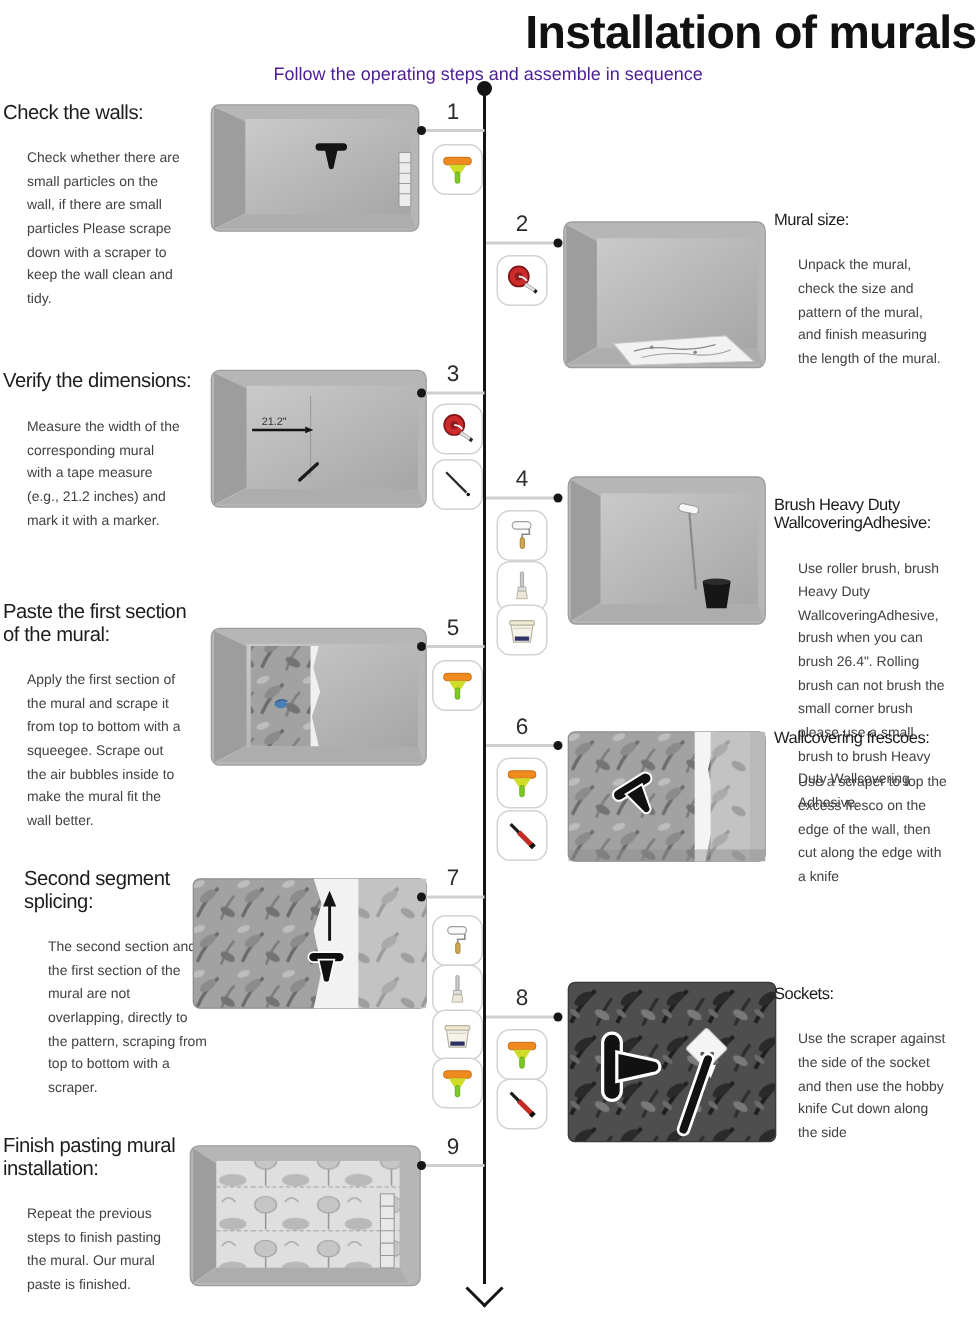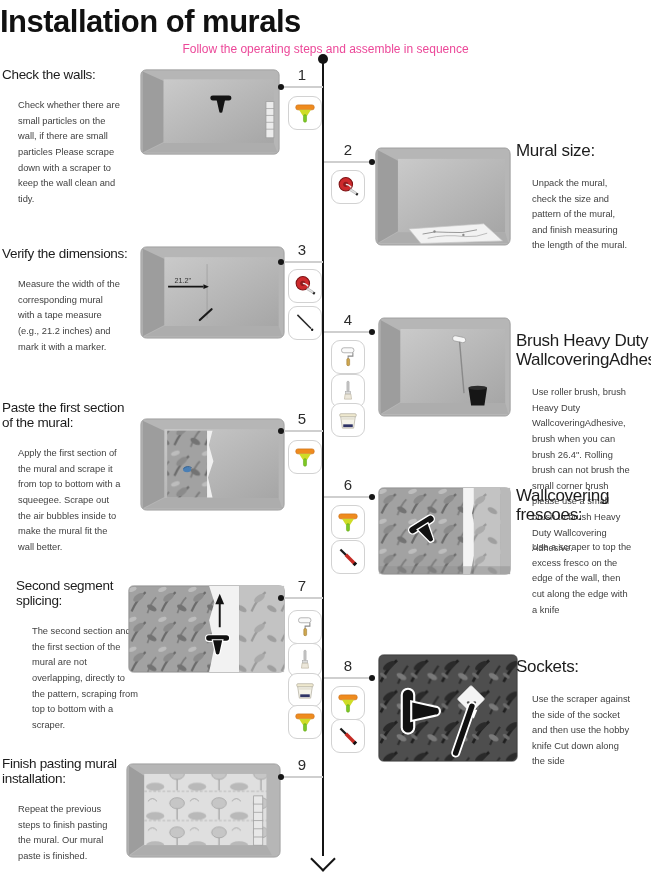--- a/index.html
+++ b/index.html
@@ -1,39 +1,39 @@
 <!DOCTYPE html>
 <html><head>
 <meta charset="utf-8">
 <style>
   html,body{margin:0;padding:0;background:#fff;}
   .page{position:relative;width:651px;height:879px;background:#ffffff;
         font-family:"Liberation Sans",sans-serif;overflow:hidden;}
   
-  .title{position:absolute;left:0;top:4px;width:651px;text-align:left;
+  .title{position:absolute;left:0;top:4px;width:651px;text-align:right;
          font-size:31px;font-weight:700;color:#111;letter-spacing:-0.5px;margin:0;}
   .subtitle{position:absolute;left:0;top:42px;width:651px;text-align:center;
-            font-size:12px;color:#ec4899;margin:0;}
+            font-size:12px;color:#4c1d95;margin:0;}
   
   .timeline{position:absolute;left:322px;top:58px;width:2px;height:798px;background:#141414;}
   .timeline-dot{position:absolute;left:318px;top:54px;width:10px;height:10px;border-radius:50%;background:#141414;}
   .timeline-arrow{position:absolute;left:314px;top:850px;width:16px;height:16px;
                   border-left:2px solid #141414;border-bottom:2px solid #141414;transform:rotate(-45deg);}
   
   .conn{position:absolute;height:2px;background:#cfcfcf;}
   .conn::after{content:"";position:absolute;top:-2px;width:6px;height:6px;border-radius:50%;background:#161616;}
   .conn.dot-left::after{left:-3px;}
   .conn.dot-right::after{right:-3px;}
   .conn .num{position:absolute;left:50%;top:-20px;transform:translateX(-50%);
              font-size:15px;color:#2b2b2b;}
   
   .txt{position:absolute;}
   .txt h3{margin:0 0 4px 0;font-size:13.5px;font-weight:400;color:#1c1c1c;
           letter-spacing:-0.3px;line-height:1.12;}
-  .txt.right h3{font-size:17px;}
+  .txt.right h3{font-size:11px;}
   .txt p{margin:16px;font-size:9.3px;line-height:1.68;color:#414141;}
   
   .tool{position:absolute;width:34px;height:34px;background:#fff;border:1px solid #d2d2d2;
         border-radius:9px;display:flex;align-items:center;justify-content:center;box-sizing:border-box;}
   .tool svg{width:26px;height:26px;display:block;}
   
   figure.img{position:absolute;margin:0;}
   figure.img svg{display:block;width:100%;height:100%;}
 </style>
 </head>

